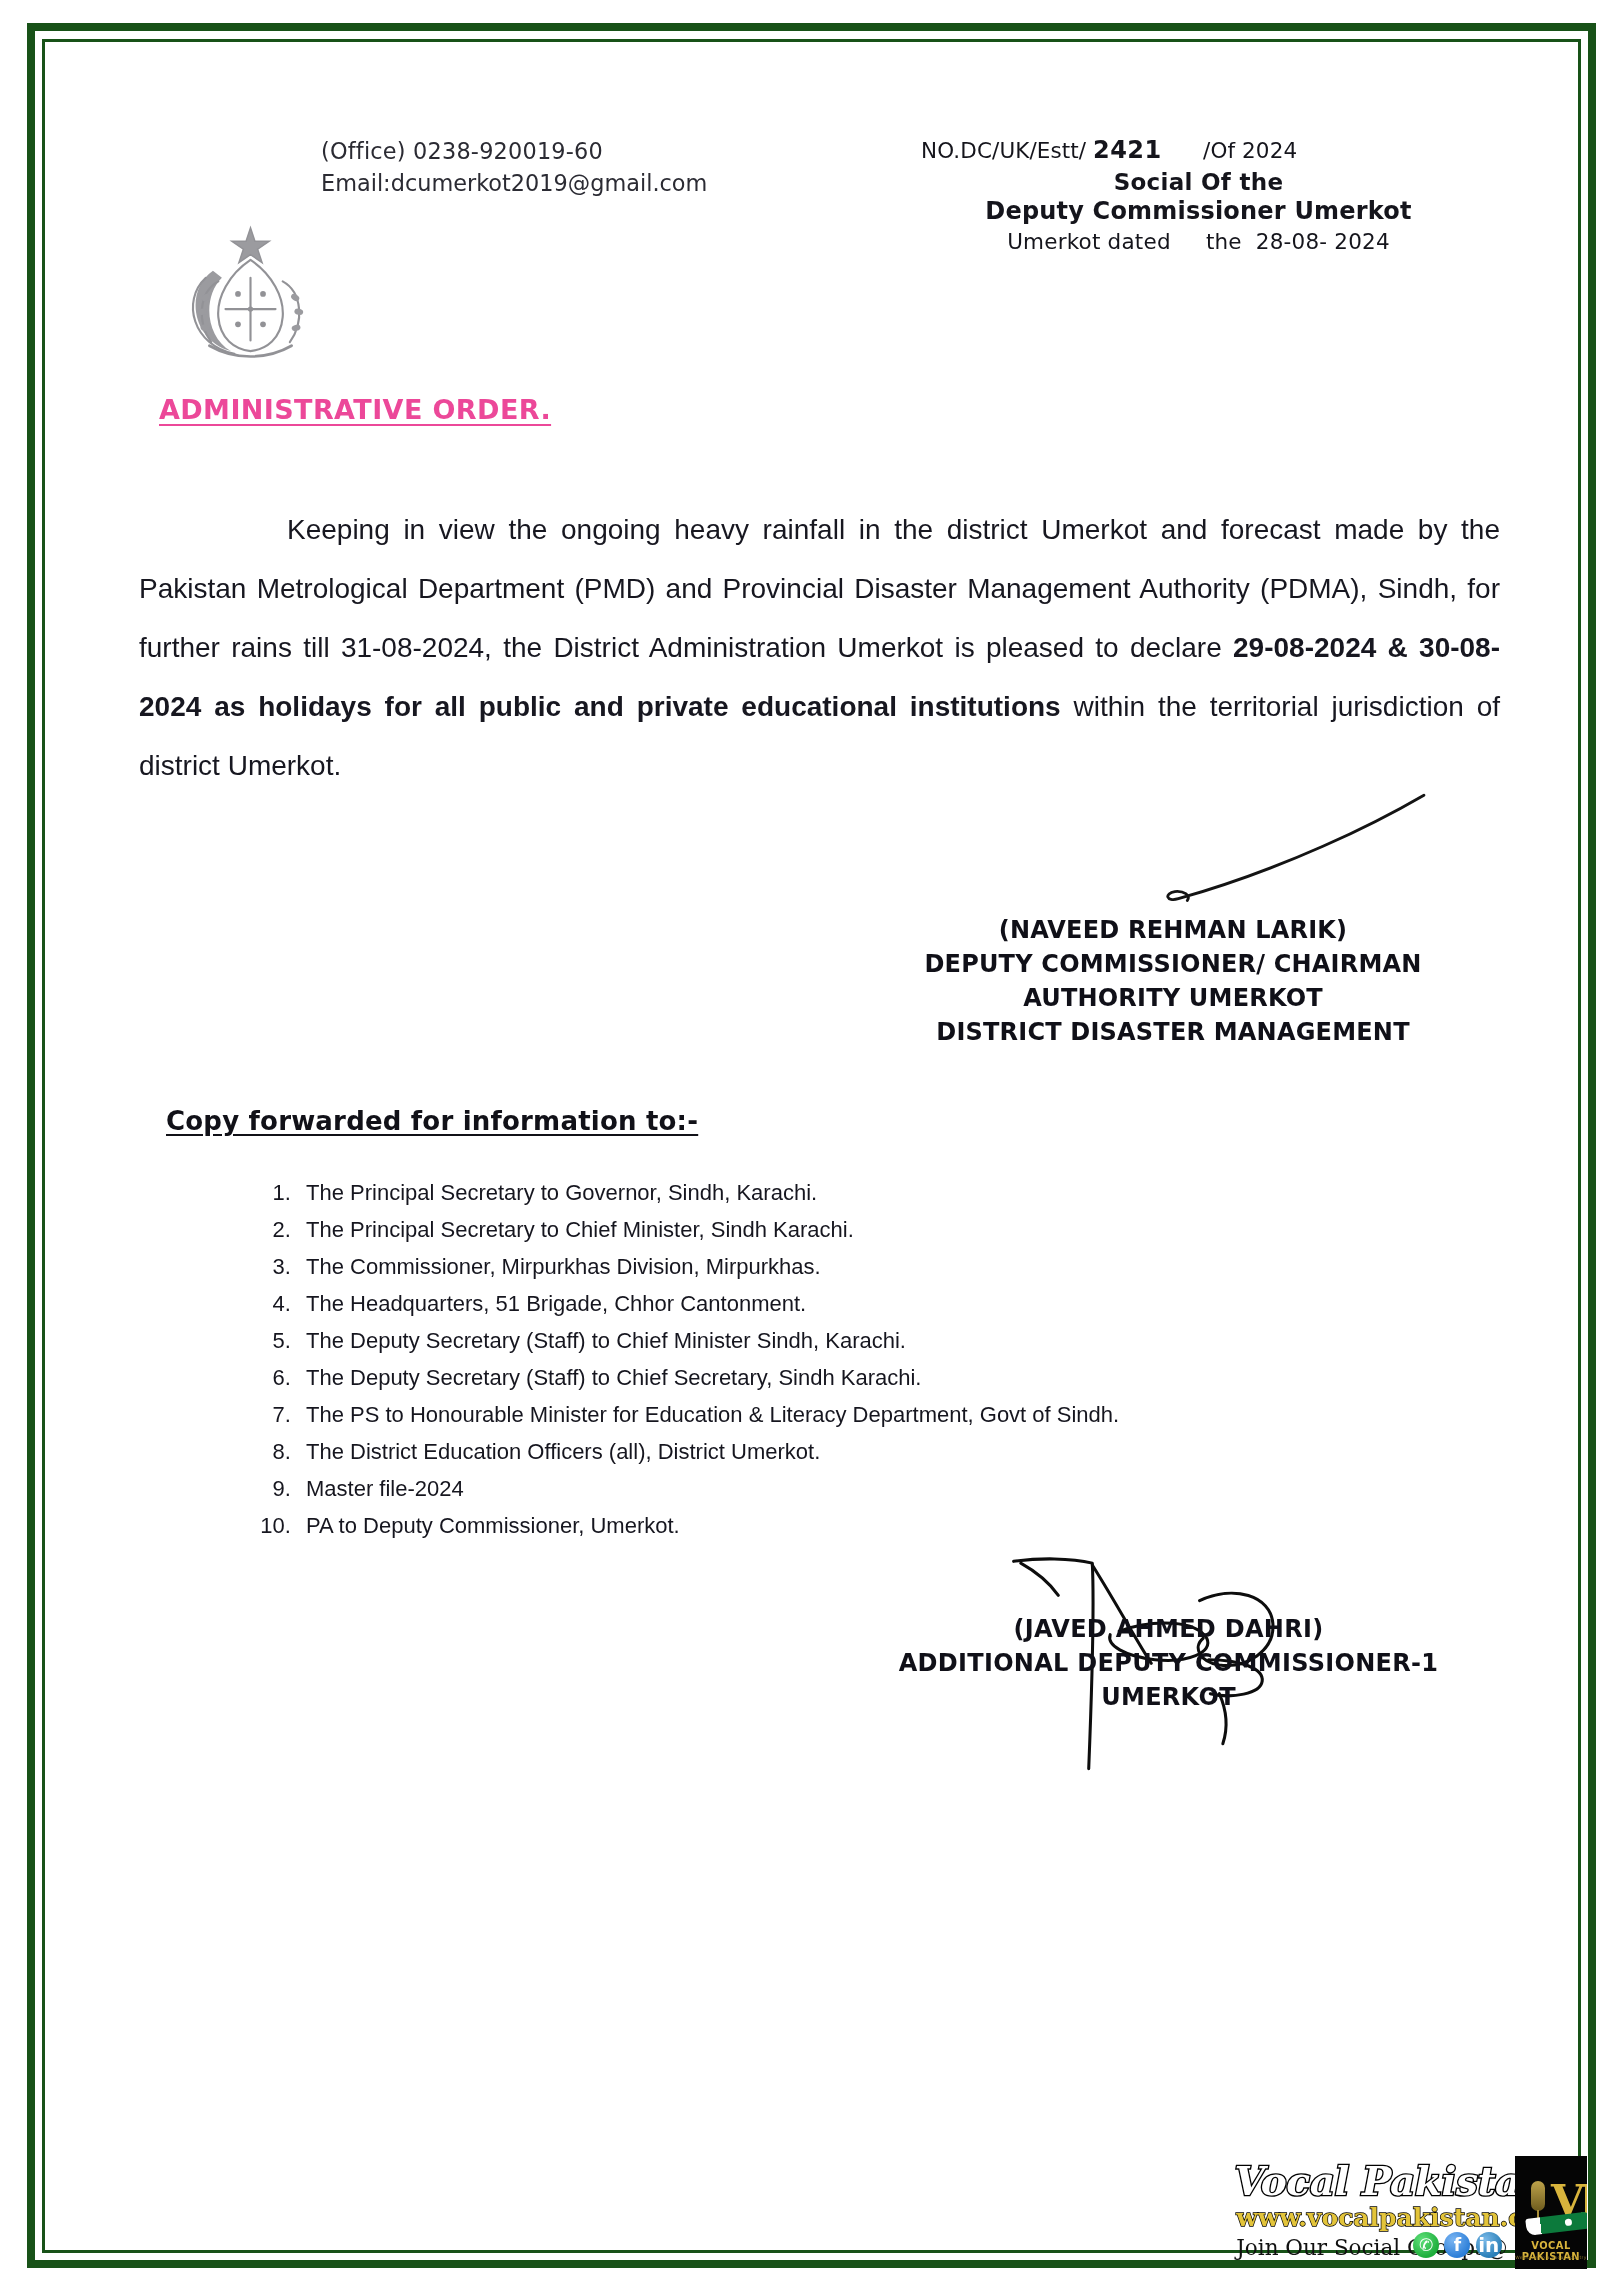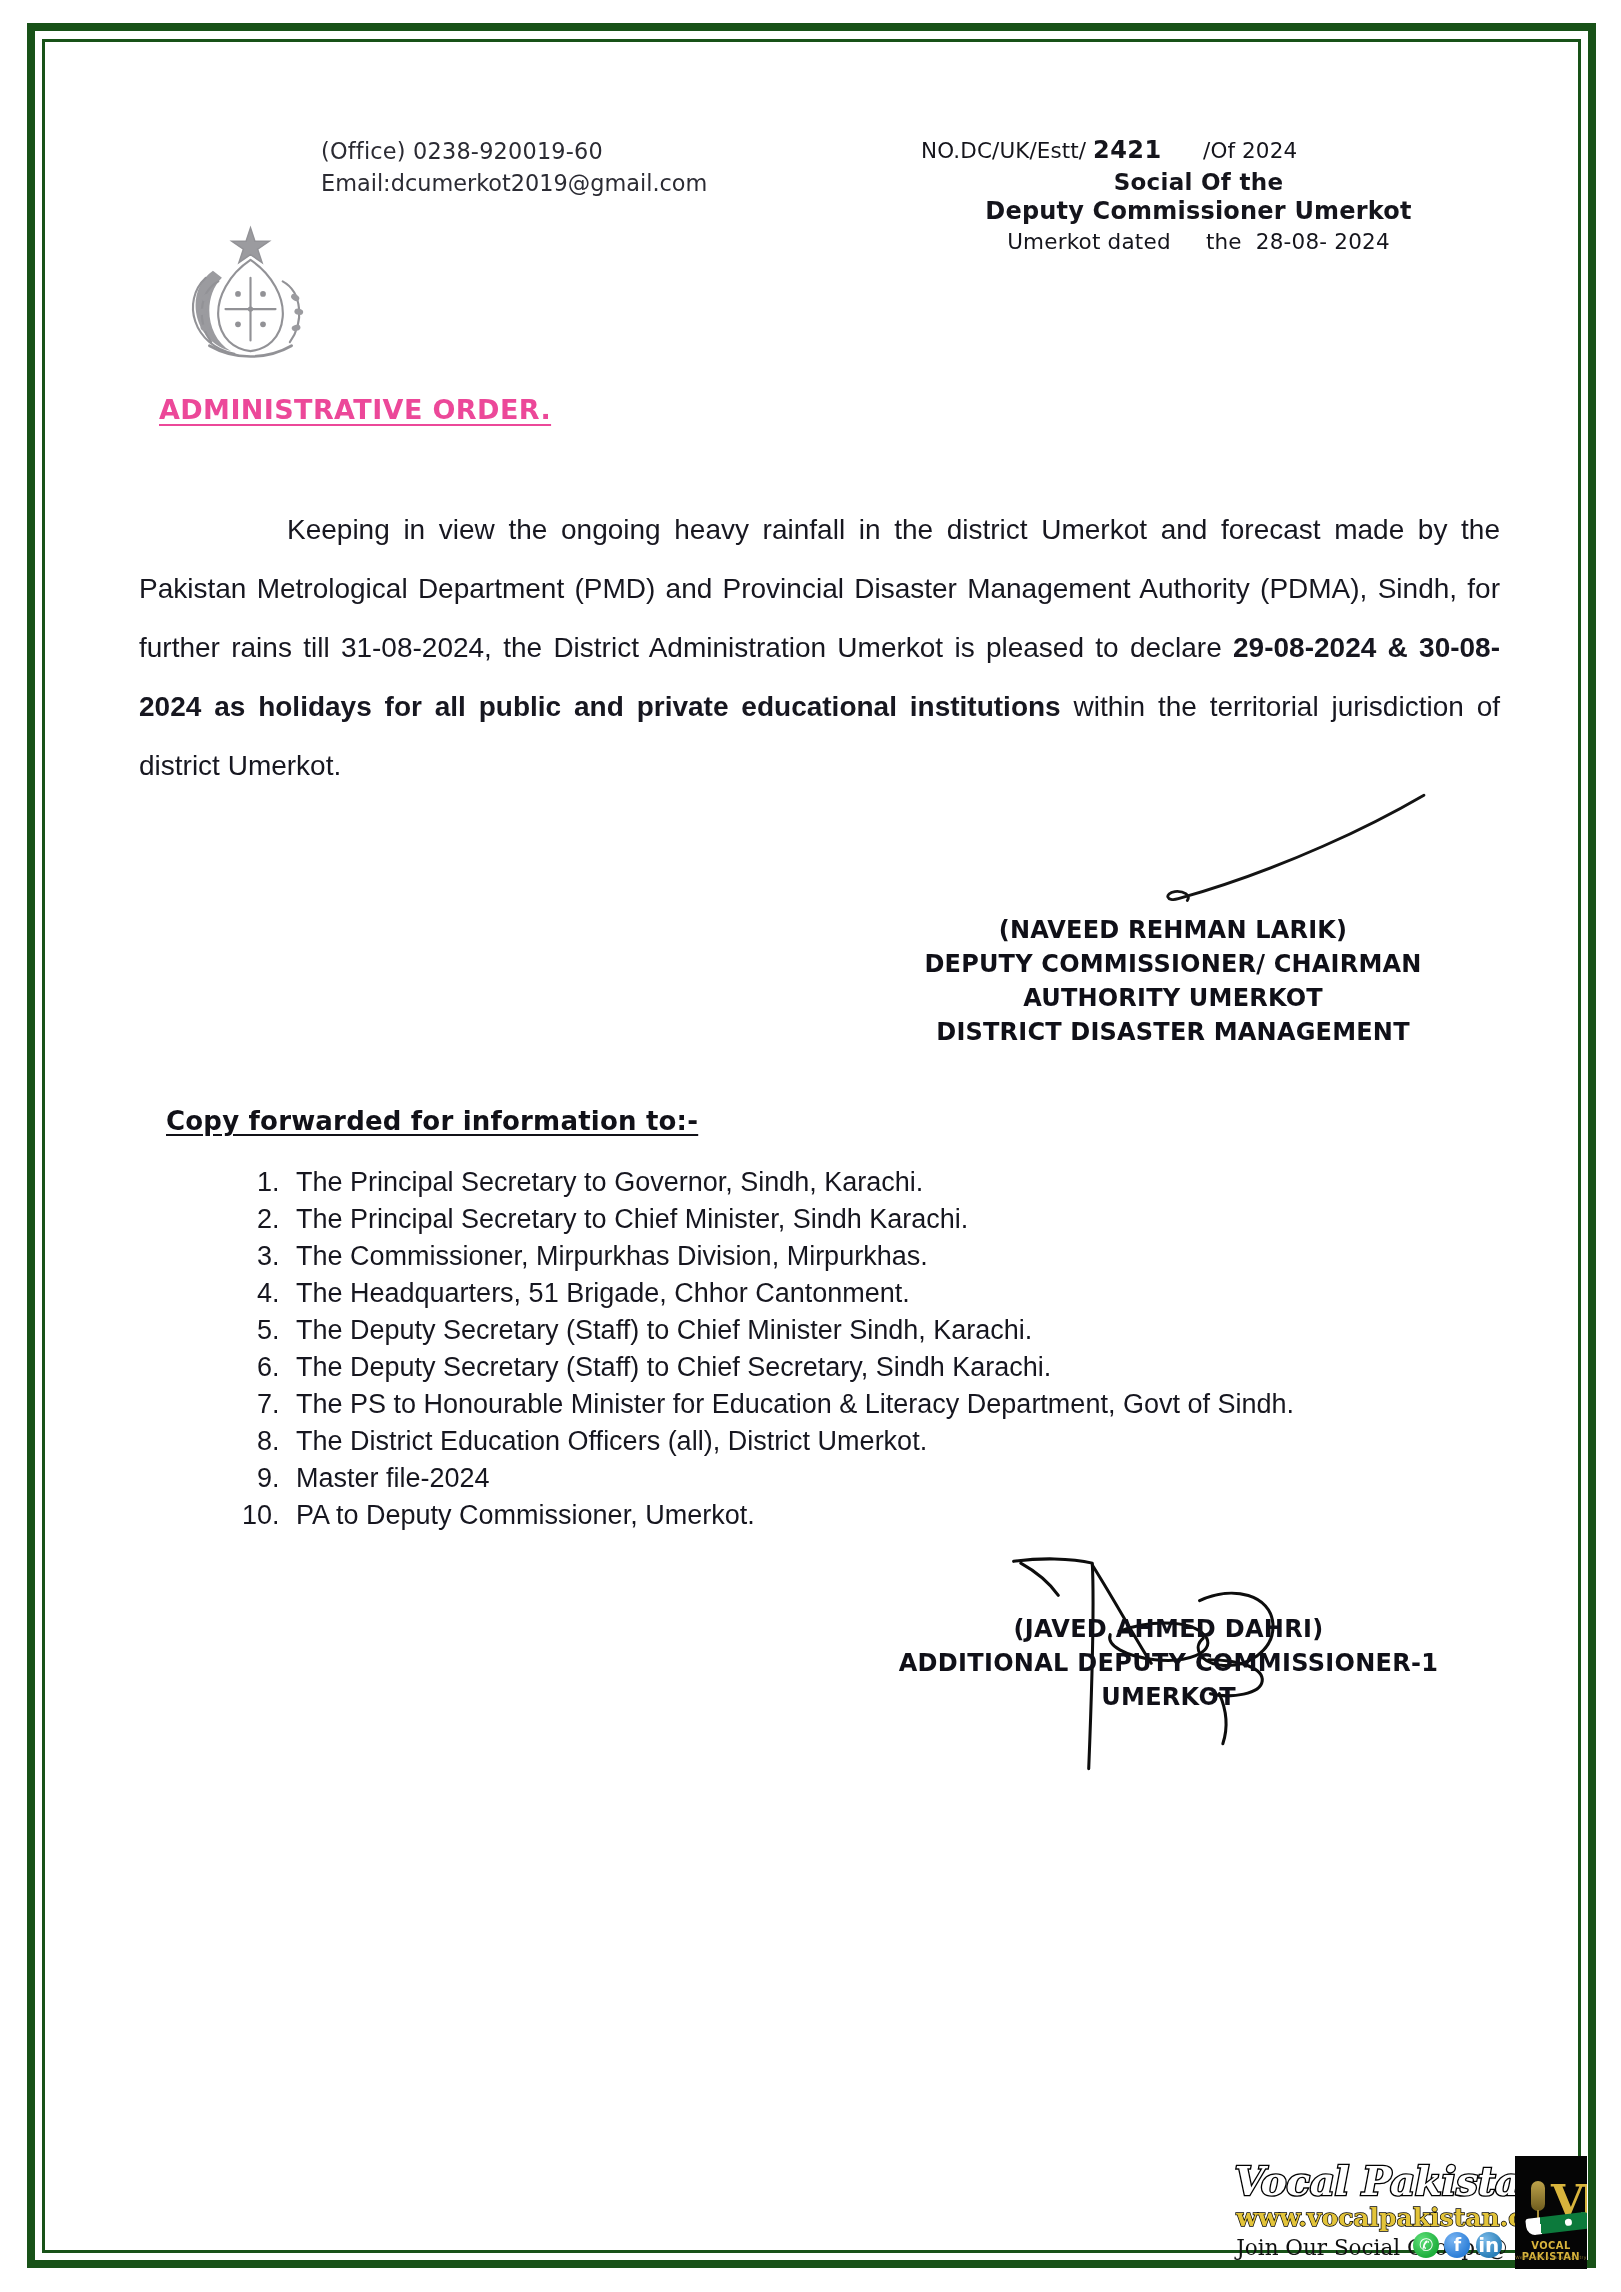--- a/index.html
+++ b/index.html
@@ -147,23 +147,23 @@
     font-weight:bold;
     text-decoration:underline;
     text-underline-offset:3.6px;
     color:#111118;
     letter-spacing:0.2px;
   }
   ol.cf-list{
     position:absolute;
     left:235px;top:1164px;
     width:1209px;
-    margin:0;
+    margin:10px;
     padding:0 0 0 52px;
-    font-size:27px;
+    font-size:22px;
     line-height:37px;
     color:#16161f;
     font-family:"Liberation Sans", sans-serif;
   }
   ol.cf-list li{ padding-left:9px; }
 
   
   .sig2{
     position:absolute;
     left:985px;top:1545px;

